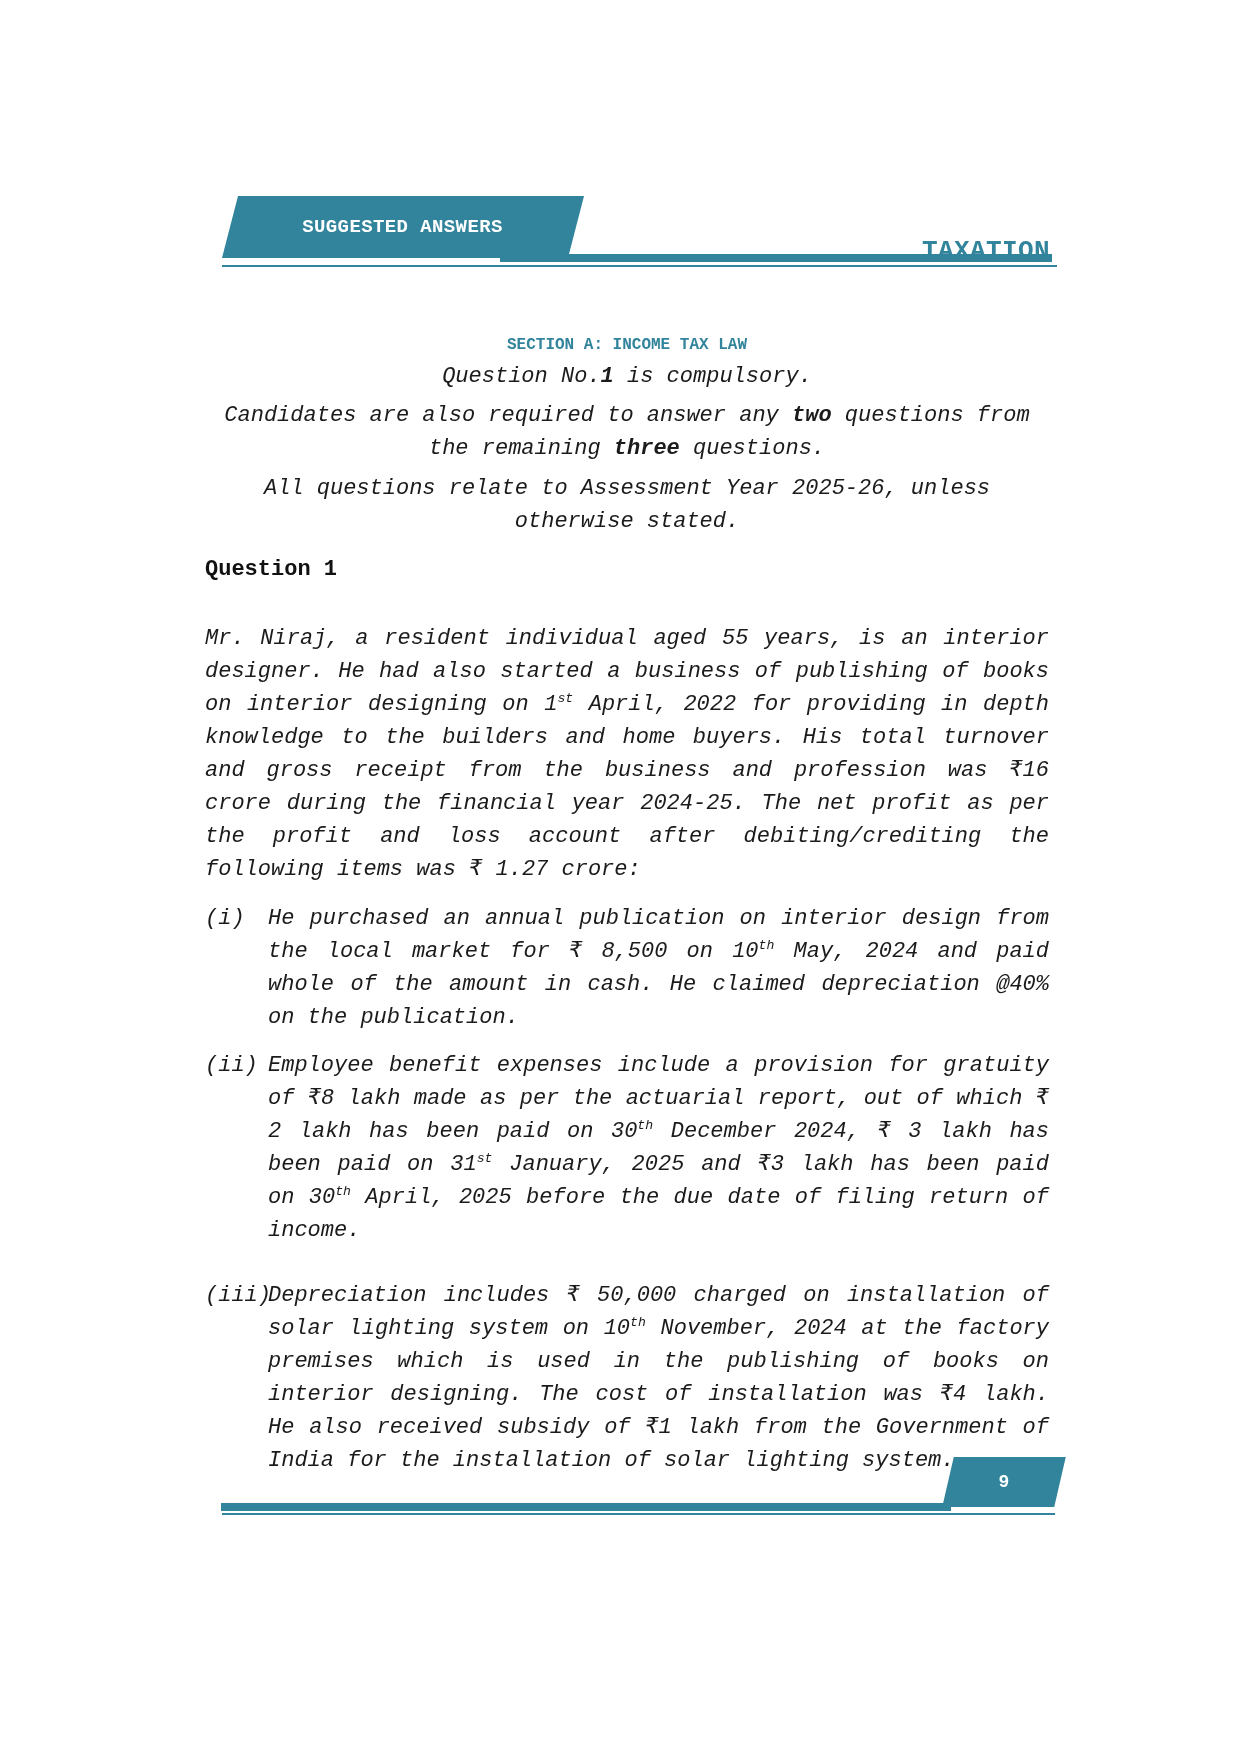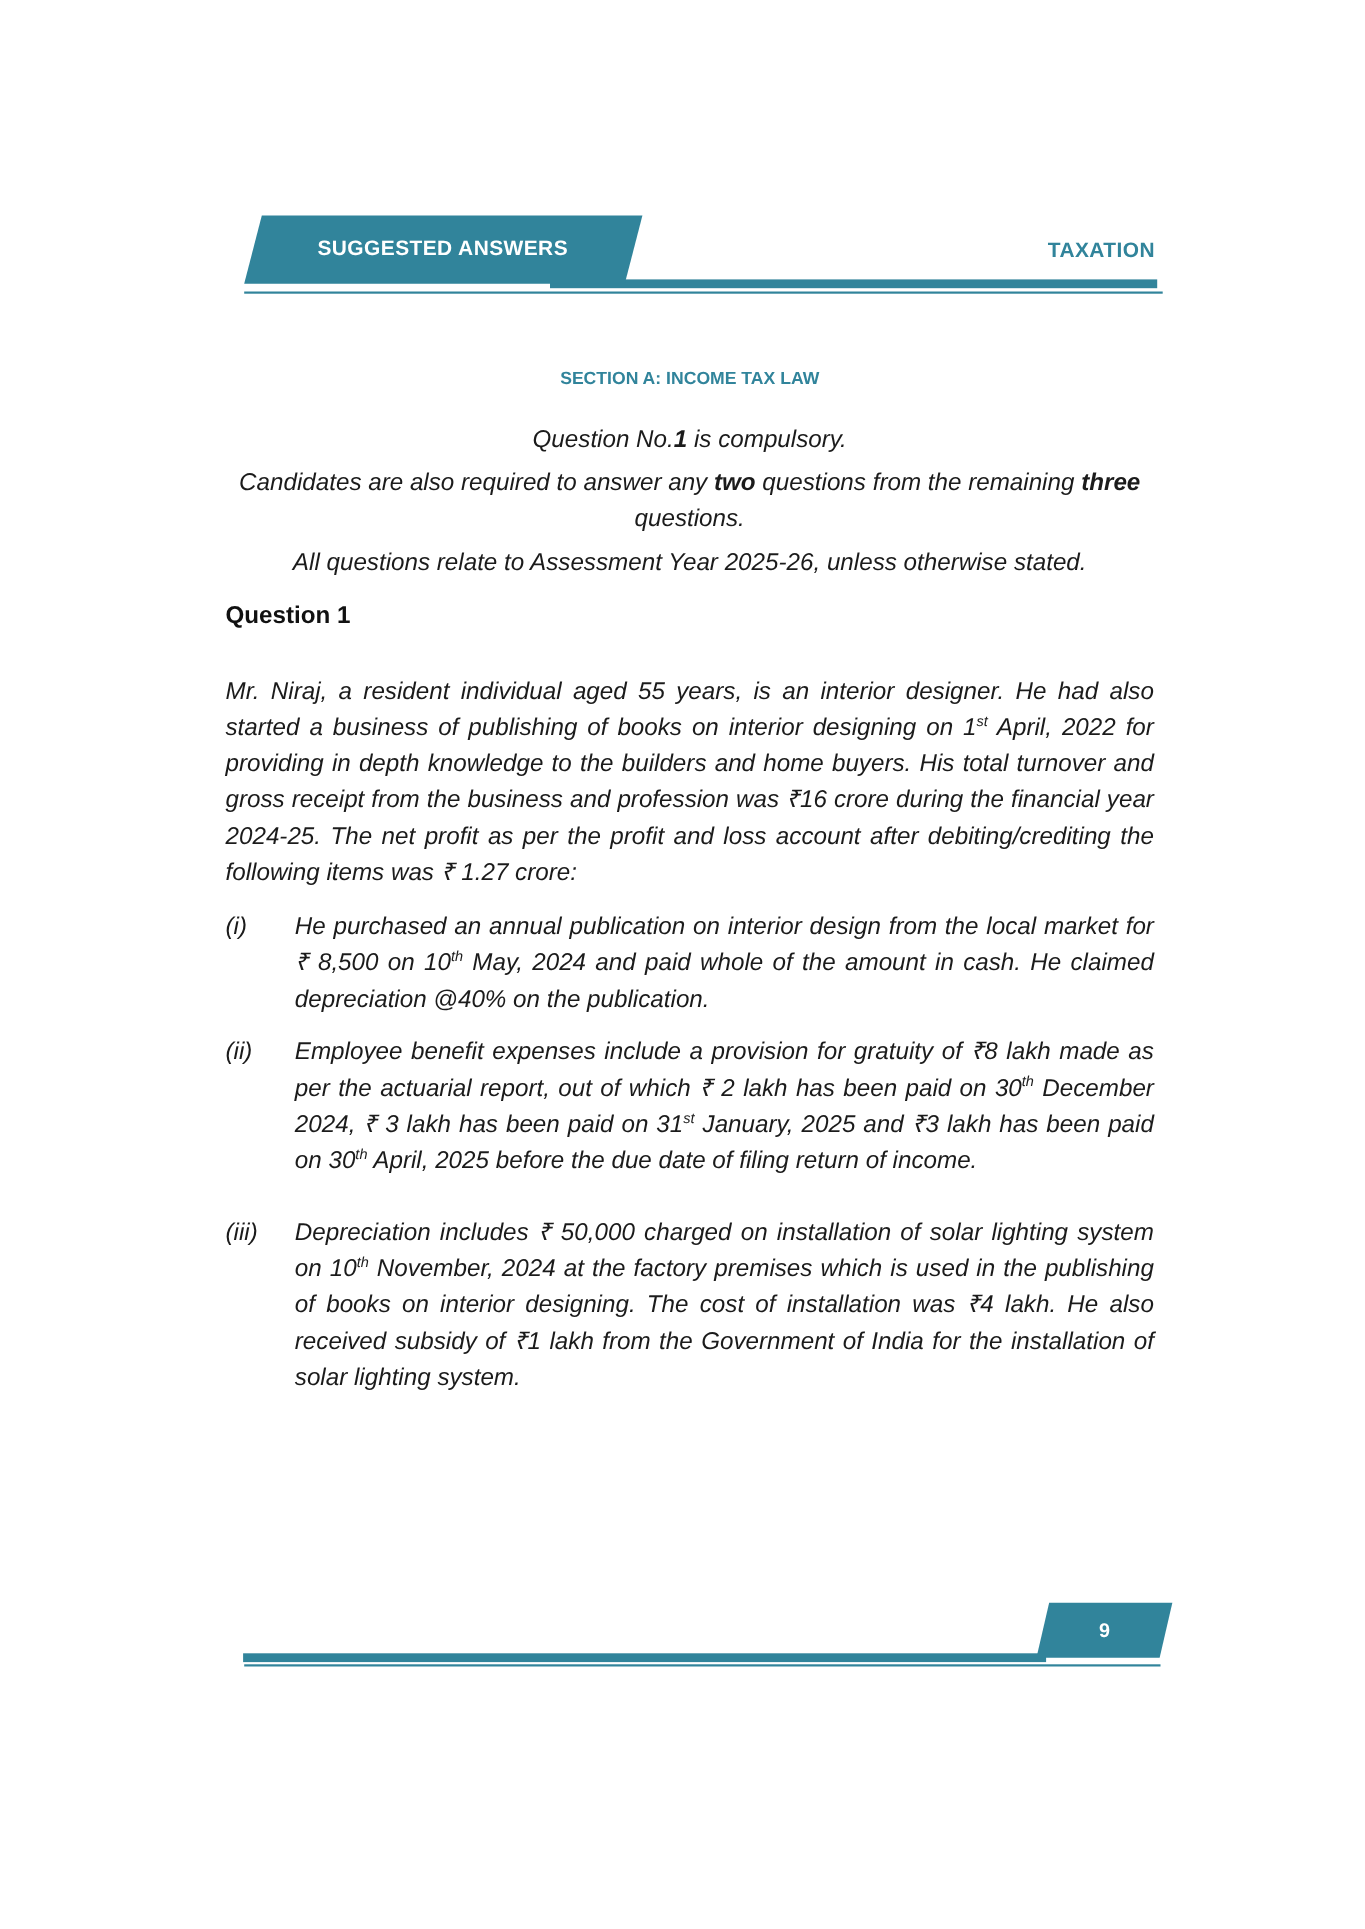--- a/index.html
+++ b/index.html
@@ -1,20 +1,20 @@
 <!DOCTYPE html>
 <html><head>
 <meta charset="utf-8">
 <style>
   html,body { margin:0; padding:0; background:#ffffff; }
   .page {
     position:relative;
     width:1241px; height:1754px;
     background:#ffffff;
-    font-family:Liberation Sans, sans-serif;
+    font-family:Liberation Mono, monospace;
     color:#1a1a1a;
     overflow:hidden;
   }
 
   
   .header-bar {
     position:absolute; left:500px; top:254px; width:552px; height:8px;
     background:#31849B;
   }
   .header-rule {
@@ -25,39 +25,39 @@
     position:absolute; left:230px; top:196px; width:346px; height:62px;
     background:#31849B;
     transform:skewX(-14.5deg);
   }
   .banner-label {
     position:absolute; left:222px; top:196px; width:361px; height:62px;
     display:flex; align-items:center; justify-content:center;
     color:#ffffff; font-weight:bold; font-size:19px; letter-spacing:0.4px;
   }
   .subject-label {
-    position:absolute; right:191px; top:218px;
-    color:#31849B; font-weight:bold; font-size:19px; letter-spacing:0.4px;
+    position:absolute; right:191px; top:236px;
+    color:#31849B; font-weight:bold; font-size:26px; letter-spacing:0.4px;
   }
 
   
   .content {
     position:absolute; left:205px; top:290px; width:844px;
     font-size:22px; line-height:33px; font-style:italic; color:#1b1b1b;
   }
   .h-part {
     font-style:normal; font-weight:bold; font-size:21px; line-height:26px;
     text-align:center; color:#111111;
   }
   .h-section {
     font-style:normal; font-weight:bold; font-size:16px; line-height:30px;
     text-align:center; color:#31849B; margin-top:40px;
   }
   .note { text-align:center; }
-  .note-1 { margin-top:22px; }
+  .note-1 { }
   .note-2 { margin-top:6px; }
   .note-3 { margin-top:7px; }
   .note-4 { margin-top:7px; }
   .q-head {
     font-style:normal; font-weight:bold; font-size:22px; line-height:30px;
     color:#111111; margin-top:17px;
   }
   .para { text-align:justify; margin-top:37px; }
   .qitem { display:flex; margin-top:16px; }
   .qitem.i2 { margin-top:15px; }

